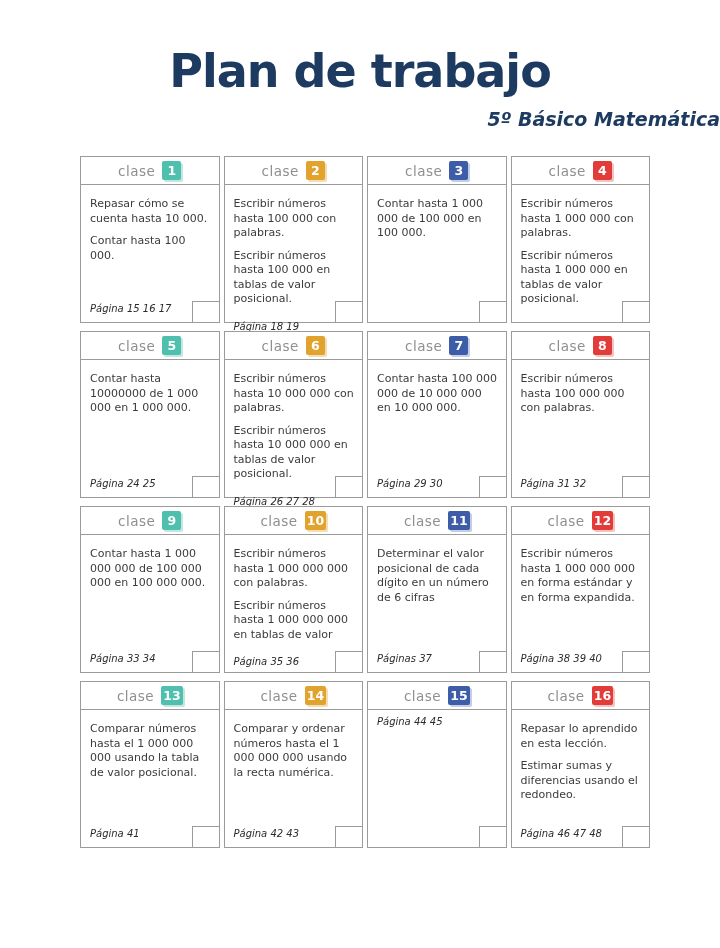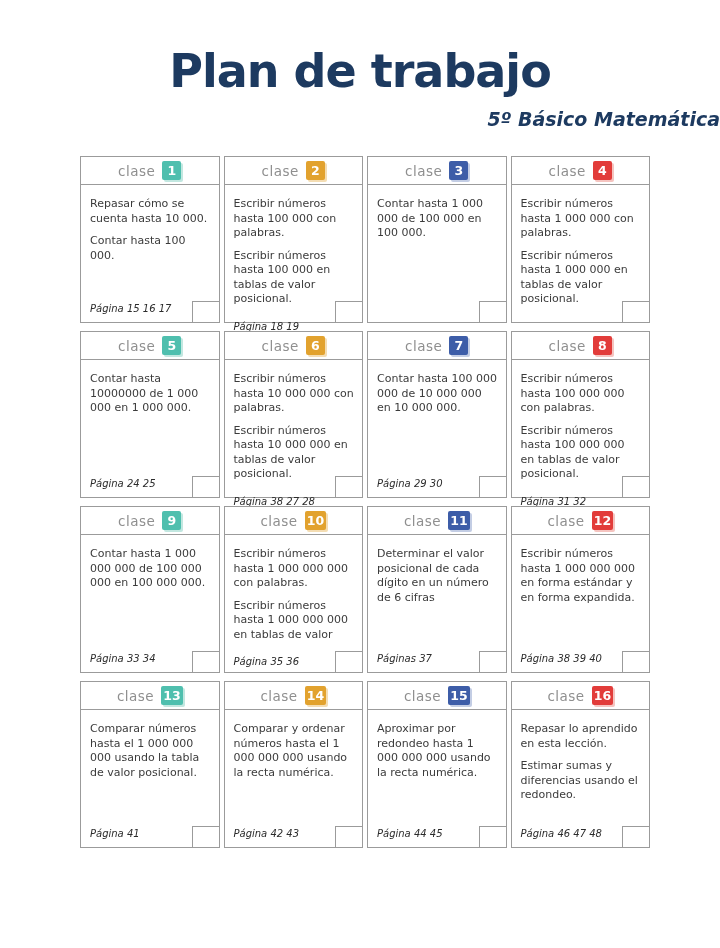--- a/index.html
+++ b/index.html
@@ -187,21 +187,21 @@
     <div class="card">
       <div class="card-header">
         <span class="clase-label">clase</span>
         <span class="badge c-orange">6</span>
       </div>
       <div class="card-body">
         <p>Escribir números hasta 10 000 000 con palabras.</p>
         <p>Escribir números hasta 10 000 000 en tablas de valor posicional.</p>
       </div>
       <div class="card-footer">
-        <span class="pages">Página 38 27 28</span>
+        <span class="pages">Página 26 27 28</span>
       </div>
       <span class="checkbox"></span>
     </div>
 
     <div class="card">
       <div class="card-header">
         <span class="clase-label">clase</span>
         <span class="badge c-blue">7</span>
       </div>
       <div class="card-body">
@@ -214,21 +214,20 @@
       <span class="checkbox"></span>
     </div>
 
     <div class="card">
       <div class="card-header">
         <span class="clase-label">clase</span>
         <span class="badge c-red">8</span>
       </div>
       <div class="card-body">
         <p>Escribir números hasta 100 000 000 con palabras.</p>
-        <p>Escribir números hasta 100 000 000 en tablas de valor posicional.</p>
       </div>
       <div class="card-footer">
         <span class="pages">Página 31  32</span>
       </div>
       <span class="checkbox"></span>
     </div>
 
     <div class="card">
       <div class="card-header">
         <span class="clase-label">clase</span>
@@ -317,24 +316,20 @@
         <span class="pages">Página 42 43</span>
       </div>
       <span class="checkbox"></span>
     </div>
 
     <div class="card">
       <div class="card-header">
         <span class="clase-label">clase</span>
         <span class="badge c-blue">15</span>
       </div>
-      <div class="card-body">
-        <p>Aproximar por redondeo hasta 1 000 000 000 usando la recta numérica.</p>
-
-      </div>
       <div class="card-footer">
         <span class="pages">Página 44  45</span>
       </div>
       <span class="checkbox"></span>
     </div>
 
     <div class="card">
       <div class="card-header">
         <span class="clase-label">clase</span>
         <span class="badge c-red">16</span>

